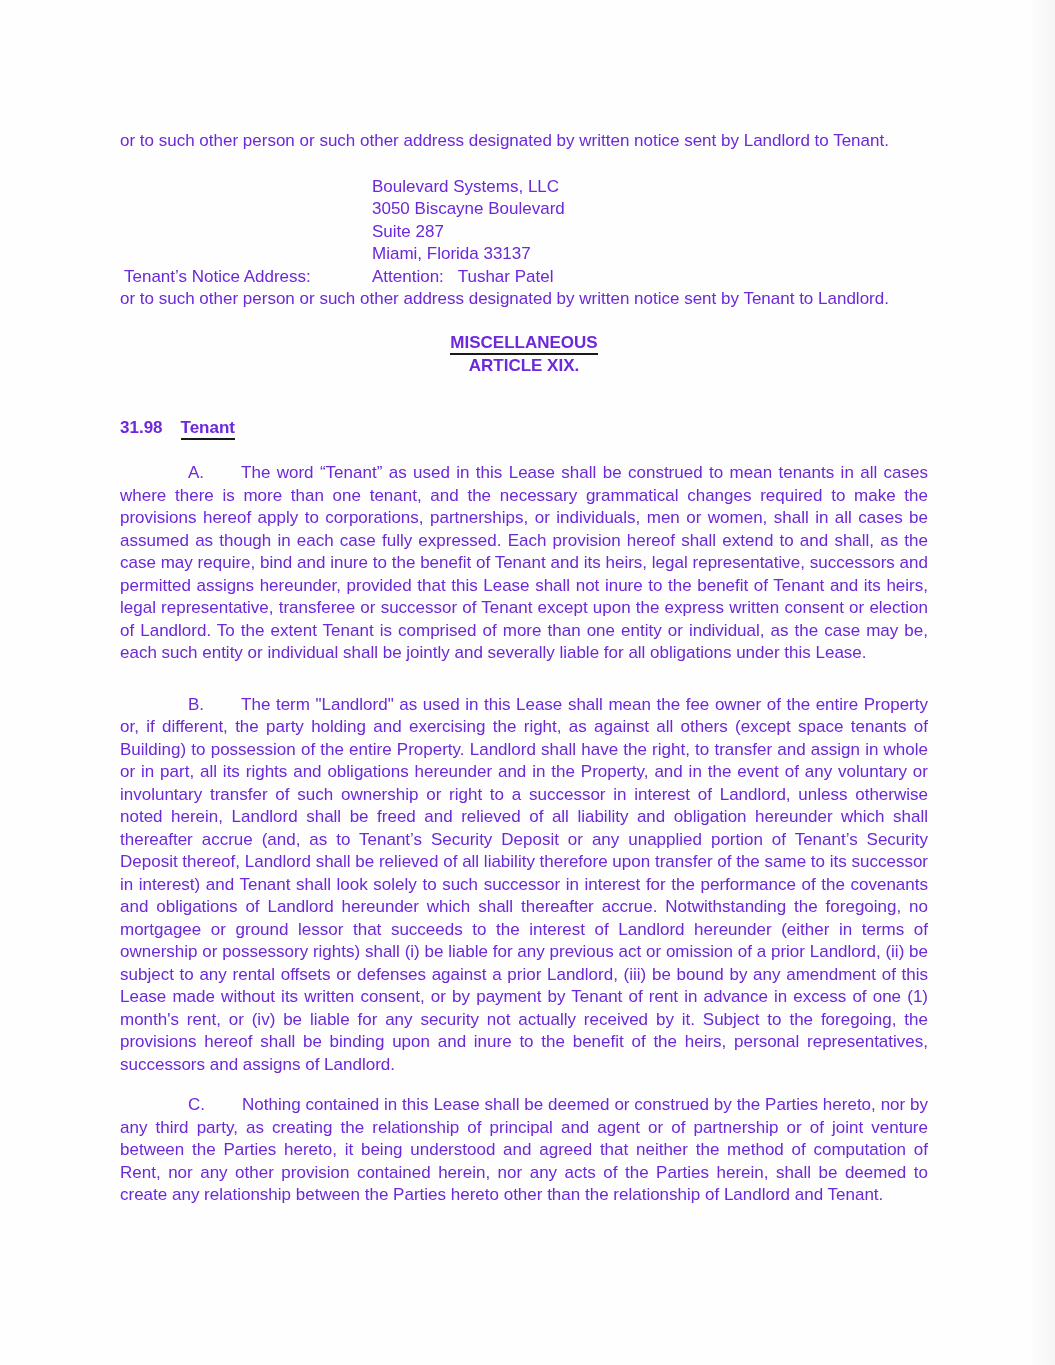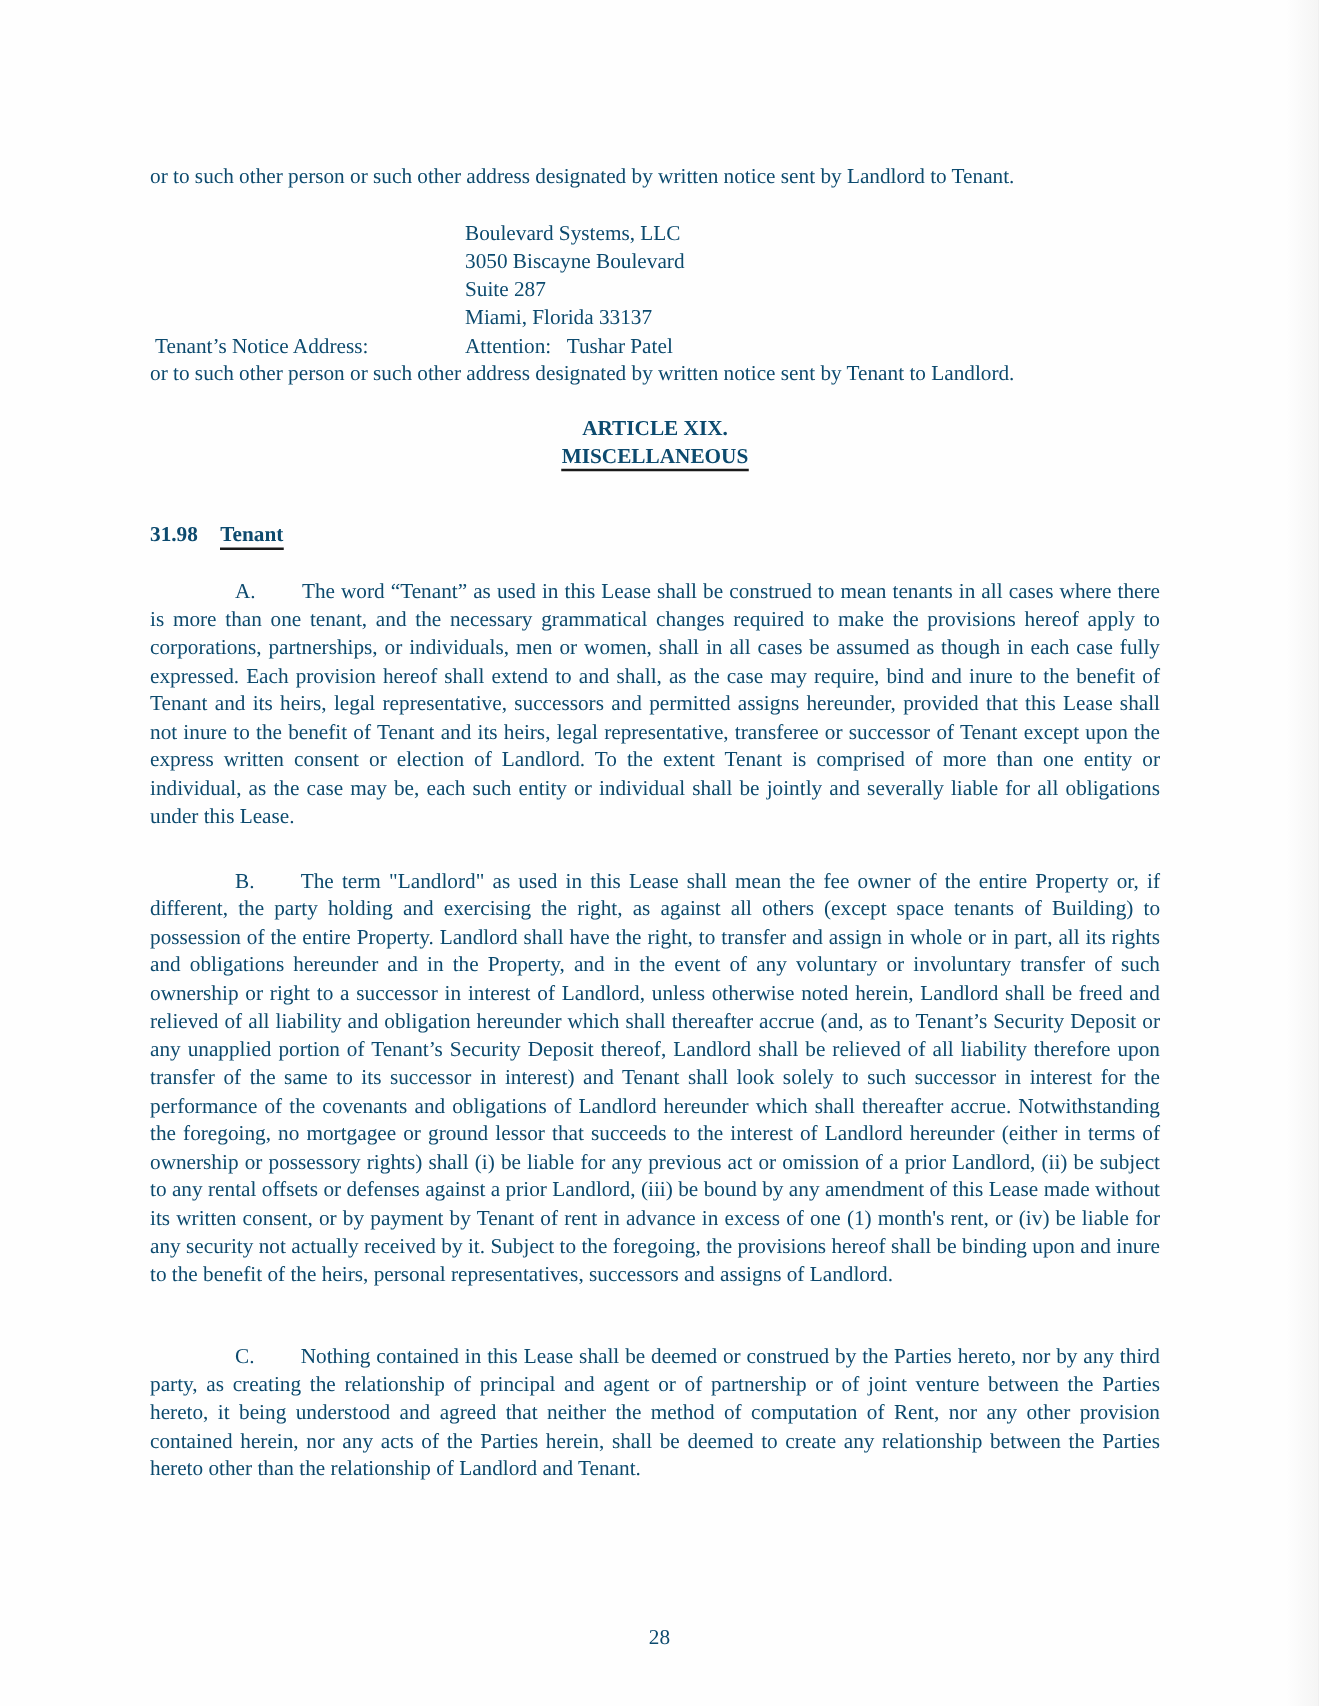--- a/index.html
+++ b/index.html
@@ -6,22 +6,22 @@
     margin: 0;
     padding: 0;
     background: #e8e8e6;
   }
   .scan-page {
     position: relative;
     width: 1055px;
     height: 1365px;
     margin: 0 auto;
     background: #fefefe;
-    color: #0c4a6e;
-    font-family: Liberation Serif, serif;
+    color: #6d28d9;
+    font-family: Liberation Sans, sans-serif;
     font-size: 17px;
     line-height: 22.5px;
     overflow: hidden;
   }
   
   .scan-page::after {
     content: "";
     position: absolute;
     top: 0;
     right: 0;
@@ -74,21 +74,21 @@
   .section-gap {
     display: inline-block;
     width: 18px;
   }
   .para {
     margin: 22px 0 0 0;
     text-align: justify;
     text-indent: 68px;
   }
   .para.para-b { margin-top: 29px; }
-  .para.para-c { margin-top: 43px; }
+  .para.para-c { margin-top: 18px; }
   .para-gap {
     display: inline-block;
     width: 37px;
   }
   .page-number {
     position: absolute;
     top: 1299px;
     left: 0;
     width: 100%;
     text-align: center;
@@ -110,36 +110,35 @@
         <div>3050 Biscayne Boulevard</div>
         <div>Suite 287</div>
         <div>Miami, Florida 33137</div>
         <div>Attention:   Tushar Patel</div>
       </div>
     </div>
 
     <p class="plain intro-line-2">or to such other person or such other address designated by written notice sent by Tenant to Landlord.</p>
 
     <div class="article-heading">
+      <div><span class="underlined">MISCELLANEOUS</span></div>
       <div>ARTICLE XIX.</div>
-      <div><span class="underlined">MISCELLANEOUS</span></div>
     </div>
 
     <div class="section-heading">
       <span>31.98</span><span class="section-gap"></span><span class="underlined">Tenant</span>
     </div>
 
     <p class="para para-a">
       <span>A.</span><span class="para-gap"></span><span>The word “Tenant” as used in this Lease shall be construed to mean tenants in all cases where there is more than one tenant, and the necessary grammatical changes required to make the provisions hereof apply to corporations, partnerships, or individuals, men or women, shall in all cases be assumed as though in each case fully expressed. Each provision hereof shall extend to and shall, as the case may require, bind and inure to the benefit of Tenant and its heirs, legal representative, successors and permitted assigns hereunder, provided that this Lease shall not inure to the benefit of Tenant and its heirs, legal representative, transferee or successor of Tenant except upon the express written consent or election of Landlord. To the extent Tenant is comprised of more than one entity or individual, as the case may be, each such entity or individual shall be jointly and severally liable for all obligations under this Lease.</span>
     </p>
 
     <p class="para para-b">
       <span>B.</span><span class="para-gap"></span><span>The term "Landlord" as used in this Lease shall mean the fee owner of the entire Property or, if different, the party holding and exercising the right, as against all others (except space tenants of Building) to possession of the entire Property. Landlord shall have the right, to transfer and assign in whole or in part, all its rights and obligations hereunder and in the Property, and in the event of any voluntary or involuntary transfer of such ownership or right to a successor in interest of Landlord, unless otherwise noted herein, Landlord shall be freed and relieved of all liability and obligation hereunder which shall thereafter accrue (and, as to Tenant’s Security Deposit or any unapplied portion of Tenant’s Security Deposit thereof, Landlord shall be relieved of all liability therefore upon transfer of the same to its successor in interest) and Tenant shall look solely to such successor in interest for the performance of the covenants and obligations of Landlord hereunder which shall thereafter accrue. Notwithstanding the foregoing, no mortgagee or ground lessor that succeeds to the interest of Landlord hereunder (either in terms of ownership or possessory rights) shall (i) be liable for any previous act or omission of a prior Landlord, (ii) be subject to any rental offsets or defenses against a prior Landlord, (iii) be bound by any amendment of this Lease made without its written consent, or by payment by Tenant of rent in advance in excess of one (1) month's rent, or (iv) be liable for any security not actually received by it. Subject to the foregoing, the provisions hereof shall be binding upon and inure to the benefit of the heirs, personal representatives, successors and assigns of Landlord.</span>
     </p>
 
     <p class="para para-c">
       <span>C.</span><span class="para-gap"></span><span>Nothing contained in this Lease shall be deemed or construed by the Parties hereto, nor by any third party, as creating the relationship of principal and agent or of partnership or of joint venture between the Parties hereto, it being understood and agreed that neither the method of computation of Rent, nor any other provision contained herein, nor any acts of the Parties herein, shall be deemed to create any relationship between the Parties hereto other than the relationship of Landlord and Tenant.</span>
     </p>
 
   </div>
 
-  <div class="page-number">28</div>
 </div>
 
 </body></html>

